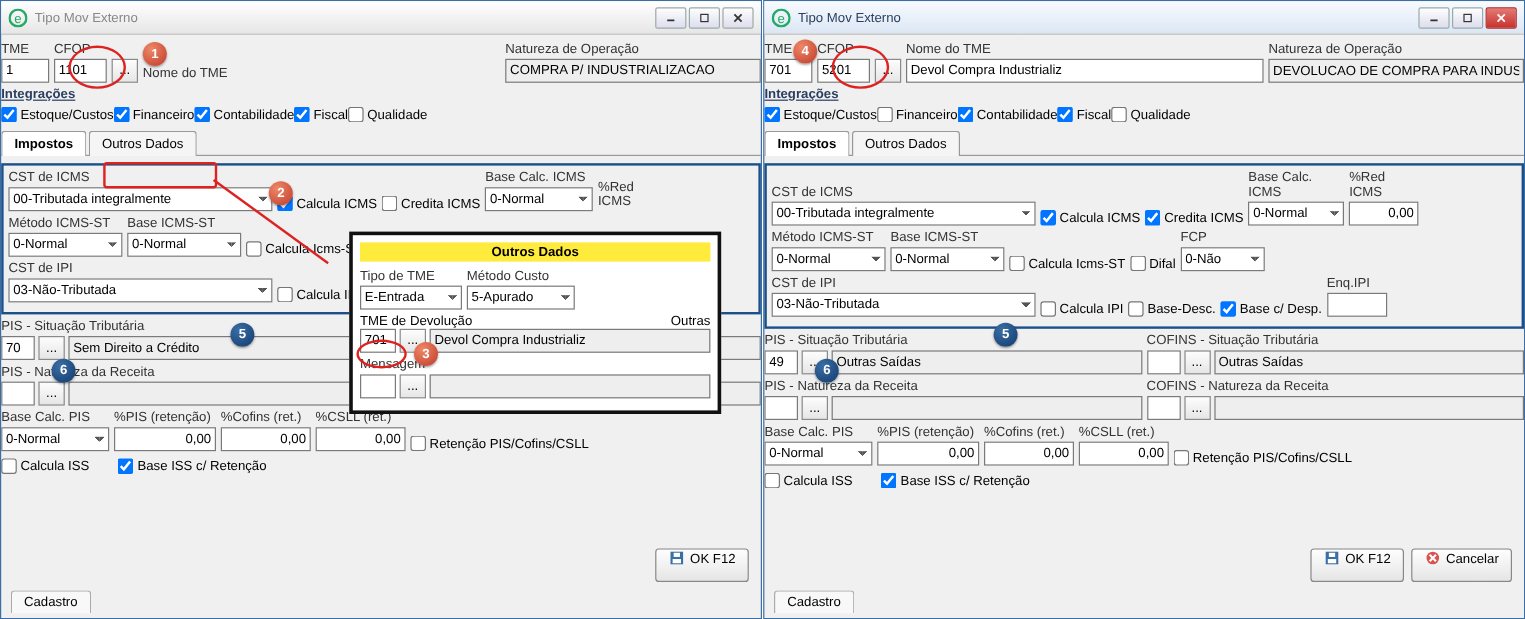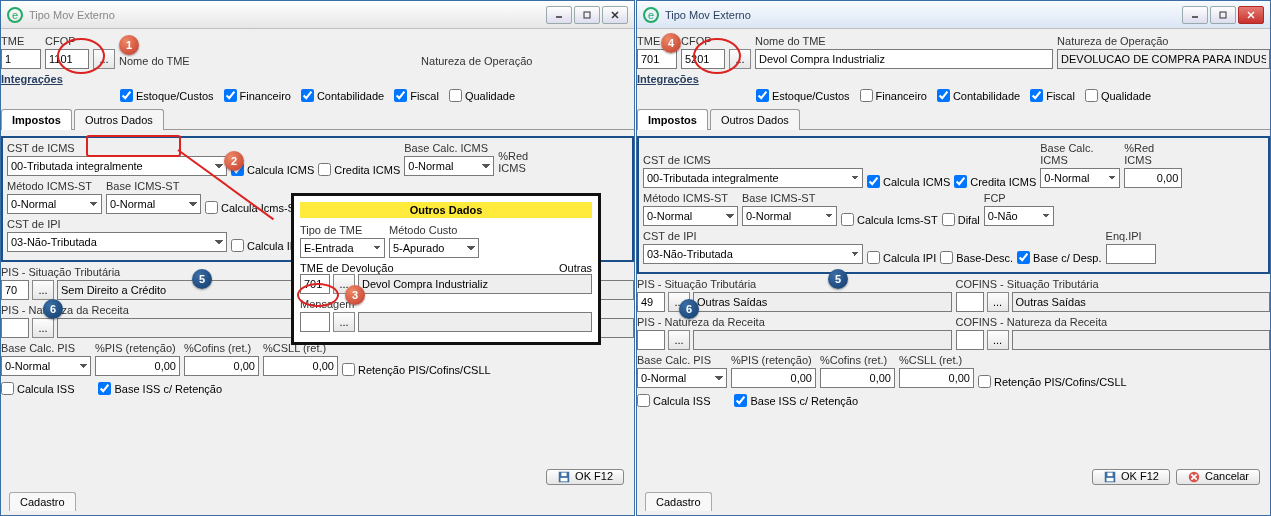--- a/index.html
+++ b/index.html
@@ -22,32 +22,32 @@
 .body { padding: 6px 0; }
 .row { display: flex; align-items: flex-end; gap: 4px; margin-bottom: 4px; }
 .field { display: flex; flex-direction: column; }
 .field > label { color: #333; margin-bottom: 2px; }
 .inp, .sel { height: 20px; border: 1px solid #7a7a7a; background: #fff; padding: 0 3px; }
 .sel { appearance: none; -webkit-appearance: none; background-image: linear-gradient(45deg,transparent 50%,#555 50%),linear-gradient(-45deg,transparent 50%,#555 50%); background-position: right 7px center,right 3px center; background-size: 4px 4px; background-repeat: no-repeat; padding-right: 14px; }
 .ellipsis { width: 22px; height: 20px; border: 1px solid #8a8a8a; background: linear-gradient(#fdfdfd,#e6e6e6); display: flex; align-items: center; justify-content: center; }
 .ro { background: #eee; }
 
 .section-label { font-weight: bold; text-decoration: underline; color: #2a3f5f; margin: 4px 0; }
-.chkrow { display: flex; gap: 10px; margin-bottom: 6px; justify-content: center; }
+.chkrow { display: flex; margin-bottom: 6px; }
 .chk { display: flex; align-items: center; gap: 3px; }
 .chk input { width: 13px; height: 13px; }
 
 .tabs { display: flex; border-bottom: 1px solid #999; margin-bottom: 6px; }
 .tab { padding: 4px 10px; border: 1px solid #999; border-bottom: none; background: #f5f5f5; margin-right: 2px; border-radius: 3px 3px 0 0; position: relative; top: 1px; }
 .tab.active { background: #fff; font-weight: bold; }
 
 .bluebox { border: 2px solid #1a4f8a; padding: 4px; }
 
 .btns { position: absolute; bottom: 30px; right: 10px; display: flex; gap: 6px; }
-.actbtn { height: 16px; padding: 0 10px; border: 1px solid #888; background: linear-gradient(#fefefe,#e5e5e5); display: flex; align-items: flex-start; gap: 4px; border-radius: 3px; }
+.actbtn { height: 28px; padding: 12px 10px; border: 1px solid #888; background: linear-gradient(#fefefe,#e5e5e5); display: flex; align-items: flex-end; gap: 4px; border-radius: 3px; }
 .actbtn svg { width: 14px; height: 14px; }
 .footer-tab { position: absolute; bottom: 4px; left: 8px; padding: 3px 10px; border: 1px solid #aaa; border-bottom: none; border-radius: 3px 3px 0 0; background: #f8f8f8; margin-top: 24px; }
 
 .marker { position: absolute; width: 20px; height: 20px; border-radius: 50%; background: radial-gradient(circle at 35% 30%,#e86,#c0392b); color: #fff; font-weight: bold; display: flex; align-items: center; justify-content: center; z-index: 50; box-shadow: 0 1px 2px rgba(0,0,0,.4); font-size: 11px; }
 .marker.blue { background: radial-gradient(circle at 35% 30%,#3a6ea5,#123a6b); }
 .redcircle { position: absolute; border: 2px solid #d22; border-radius: 50%; z-index: 40; background: transparent; }
 .redbox { position: absolute; border: 2px solid #d22; z-index: 35; border-radius: 3px; }
 .redline { position: absolute; background: #d22; height: 2px; transform-origin: left center; z-index: 34; }
 
 .popup { position: absolute; border: 3px solid #111; background: #fff; z-index: 30; padding: 6px; }
@@ -93,20 +93,21 @@
       <div class="field" style="width:44px">
             <label>CFOP</label>
             <input class="inp" value="1101" style="">
           </div>
       <button class="ellipsis">...</button>
       <div class="field" style="flex:1.4">
             <label>Nome do TME</label>
           </div>
       <div class="field" style="flex:1">
             <label>Natureza de Operação</label>
+            <input class="inp ro" readonly="" value="COMPRA P/ INDUSTRIALIZACAO" style="">
           </div>
     </div>
     <div class="section-label">Integrações</div>
     <div class="chkrow">
       <label class="chk">
             <input type="checkbox" checked="" style="">
             <span>Estoque/Custos</span>
           </label>
       <label class="chk">
             <input type="checkbox" checked="" style="">

